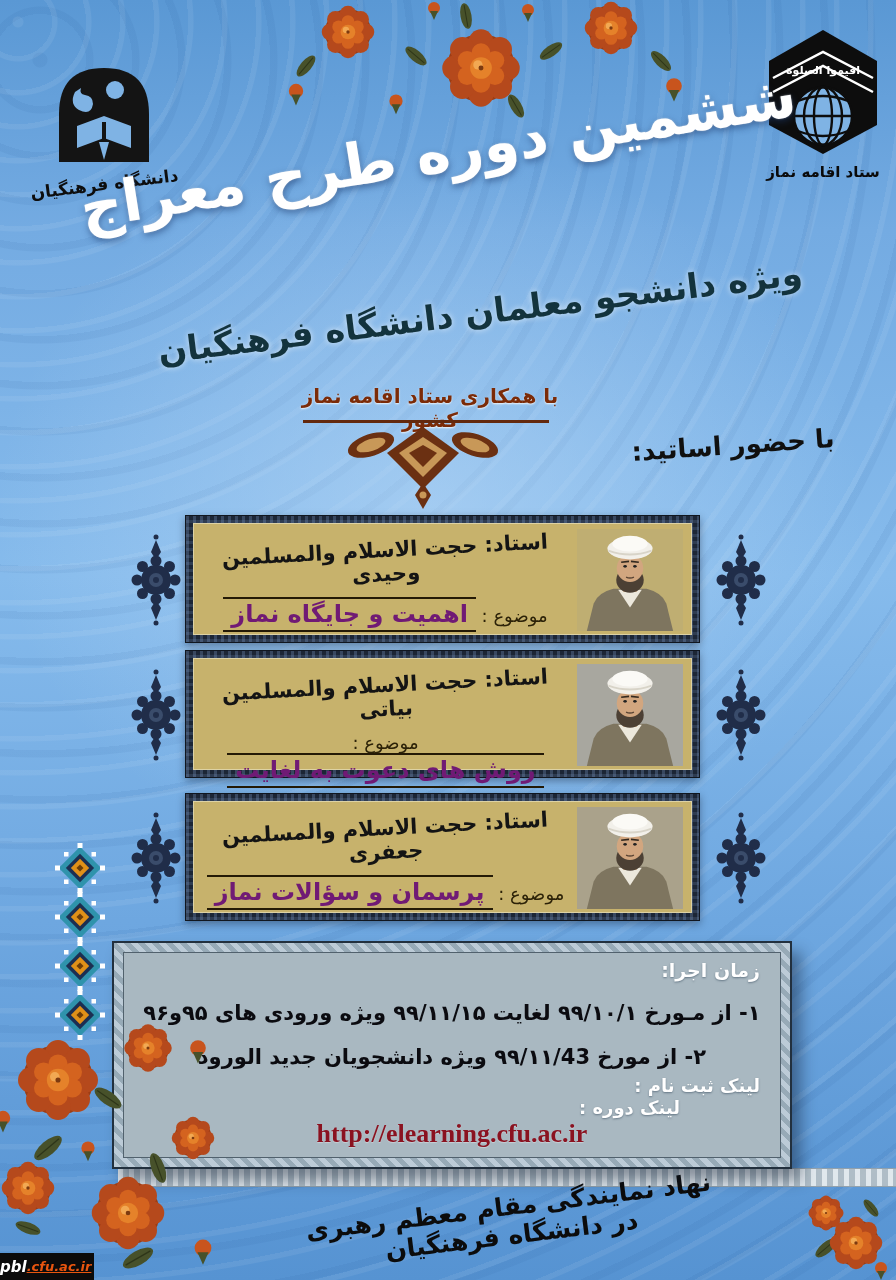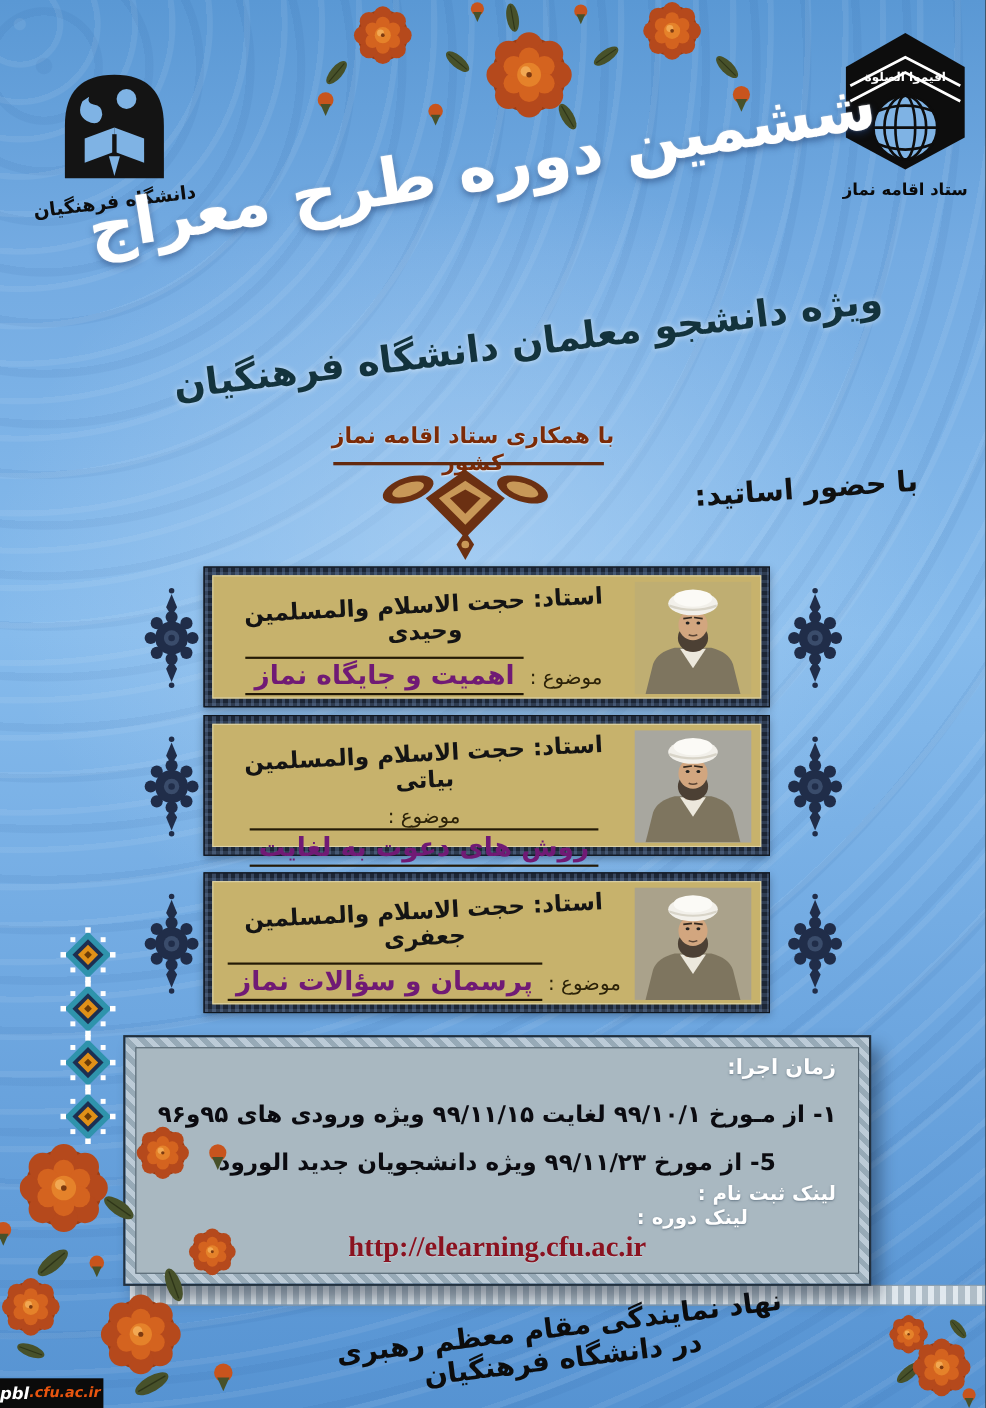--- a/index.html
+++ b/index.html
@@ -67,21 +67,21 @@
     font-size:26px;color:#8a1220;text-align:center;margin-top:1px;text-shadow:0 1px 1px rgba(255,255,255,.35);}
   
   .lace{left:118px;top:1168px;width:778px;height:17px;z-index:1;opacity:.92;
     background:repeating-linear-gradient(90deg,#eceff0 0 5px,#b7c1c6 5px 11px);
     border-top:1px solid #97a2a9;border-bottom:1px solid #97a2a9;}
   .calligraphy{left:295px;top:1192px;width:430px;text-align:center;z-index:2;
     transform:rotate(-7deg);font-size:25px;font-weight:bold;color:#0c0c0c;}
   .watermark{left:0;top:1253px;width:94px;height:27px;background:#0b0b0b;z-index:6;
     display:flex;align-items:center;justify-content:flex-start;font-style:italic;font-weight:bold;}
   .watermark .p1{color:#ffffff;font-size:15px;}
-  .watermark .p2{color:#e8550f;font-size:13px;}
+  .watermark .p2{color:#e8550f;font-size:13px;text-decoration:underline;}
   .fl-top{left:266px;top:-4px;z-index:3;}
   .fl-bl{left:-12px;top:1008px;z-index:5;}
   .fl-br{left:796px;top:1188px;z-index:5;}
 </style>
 </head>
 <body>
 
 <div class="poster">
 
   <svg width="0" height="0" style="position:absolute" aria-hidden="true">
@@ -304,21 +304,21 @@
           <span class="topic-wrap"><span class="topic">پرسمان و سؤالات نماز</span></span>
         </div>
       </div>
     </div>
   </div>
 
   <div class="abs panel">
     <div class="panel-inner">
       <div class="sched-heading fa">زمان اجرا:</div>
       <div class="sched-line fa">۱- از مـورخ ۹۹/۱۰/۱ لغایت ۹۹/۱۱/۱۵ ویژه ورودی های ۹۵و۹۶</div>
-      <div class="sched-line fa">5- از مورخ ۹۹/۱۱/۲۳ ویژه دانشجویان جدید الورود</div>
+      <div class="sched-line fa">۲- از مورخ ۹۹/۱۱/43 ویژه دانشجویان جدید الورود</div>
       <div class="link-label fa">لینک ثبت نام :</div>
       <div class="link-label course fa">لینک دوره :</div>
       <div class="url">http://elearning.cfu.ac.ir</div>
     </div>
   </div>
 
   <div class="abs lace"></div>
   <div class="abs calligraphy fa">نهاد نمایندگی مقام معظم رهبری در دانشگاه فرهنگیان</div>
 
   <svg class="abs fl-bl" width="240" height="272" viewBox="0 0 240 272">

